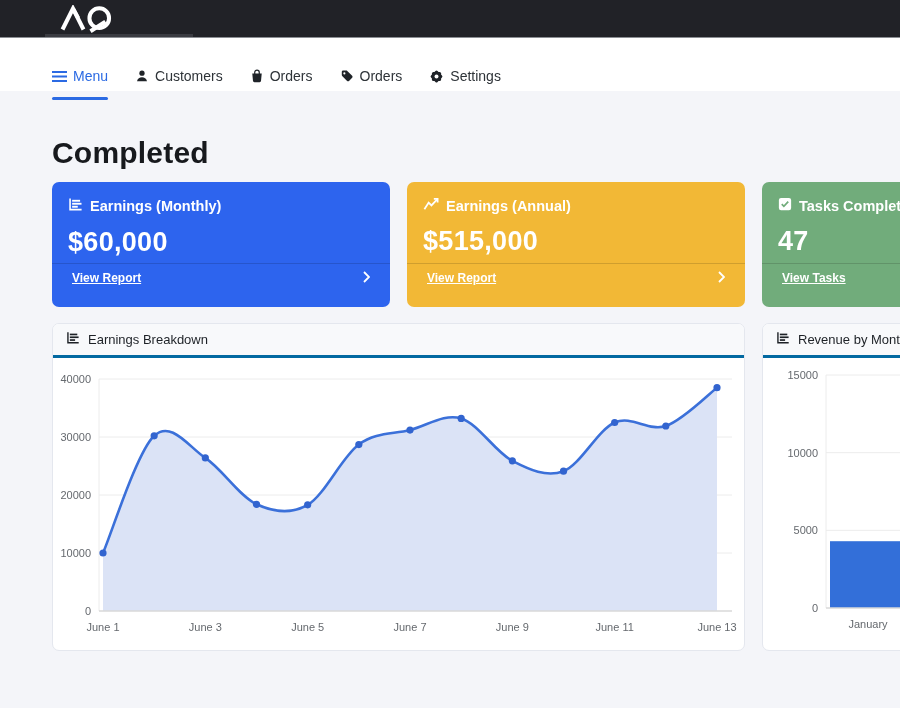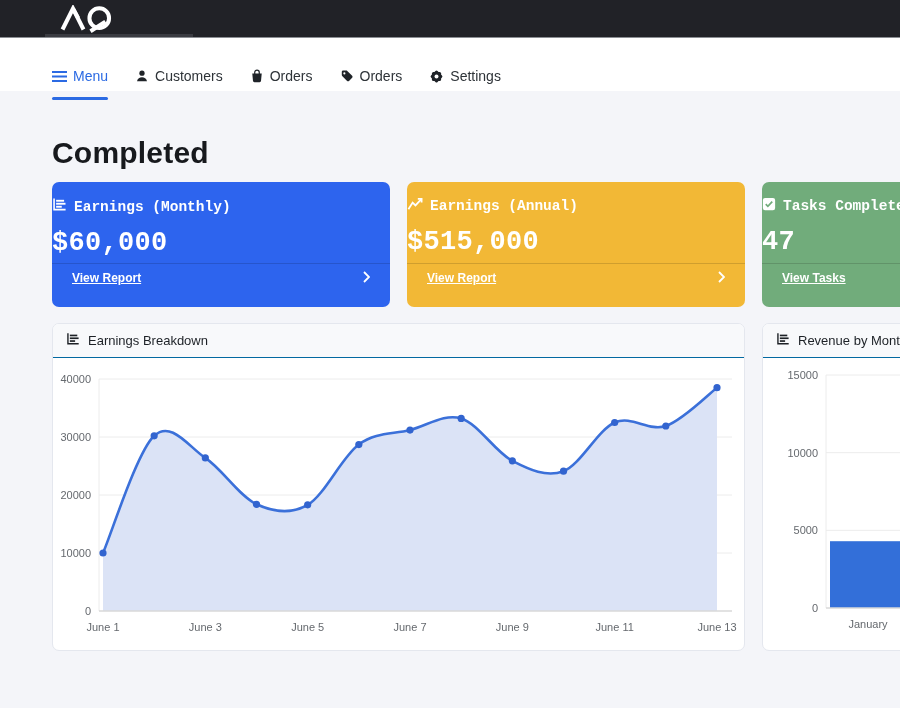--- a/index.html
+++ b/index.html
@@ -20,32 +20,32 @@
   .nav-item.active::after { content: ""; position: absolute; left: 0; right: 0; bottom: 3px; height: 2.5px; border-radius: 2px; background: #2b6ae3; }
 
   
   .content { padding-left: 52px; }
   h1.page-title { font-size: 30px; font-weight: 700; color: #17191d; letter-spacing: 0.2px; margin-top: 45px; margin-bottom: 12px; }
 
   
   .cards-row { display: flex; gap: 17px; width: 1200px; }
   .stat-card { position: relative; width: 338px; height: 125px; border-radius: 7px; color: #fff; overflow: hidden; flex: 0 0 auto; }
   .stat-card.wide { width: 354px; }
-  .sc-body { padding: 15px 16px 0 0; font-family: Liberation Mono, monospace; }
+  .sc-body { padding: 15px 16px 0 16px; }
   .sc-title { display: flex; align-items: center; gap: 7px; font-size: 14.5px; font-weight: 700; }
   .sc-value { margin-top: 12px; font-size: 27px; font-weight: 700; letter-spacing: 0.3px; }
   .sc-footer { position: absolute; left: 0; right: 0; bottom: 16px; height: 28px; border-top: 1px solid rgba(0,0,0,0.14); display: flex; align-items: center; justify-content: space-between; padding: 0 20px; }
   .sc-link { color: #fff; font-size: 12px; font-weight: 700; text-decoration: underline; cursor: pointer; }
 
   
   .charts-row { display: flex; gap: 17px; margin-top: 16px; width: 1200px; }
   .chart-card { background: #fff; border: 1px solid #e4e7ee; border-radius: 7px; flex: 0 0 auto; overflow: hidden; }
   .chart-card.left { width: 693px; height: 328px; }
   .chart-card.right { width: 400px; height: 328px; }
-  .cc-header { height: 34px; background: #f8f9fb; border-bottom: 1px solid #0369a1; display: flex; align-items: center; gap: 8px; padding-left: 13px; font-size: 13px; color: #1d2126; }
+  .cc-header { height: 34px; background: #f8f9fb; border-bottom: 3px solid #0369a1; display: flex; align-items: center; gap: 8px; padding-left: 13px; font-size: 13px; color: #1d2126; }
   .cc-body { padding: 1px 0 0 0; }
   svg text { font-family: "Liberation Sans", "DejaVu Sans", sans-serif; }
 </style>
 </head>
 <body>
 
 <div class="viewport">
 
   <header class="topbar">
     <svg class="logo" width="84" height="28" viewBox="0 0 62 32" aria-label="AQ">

